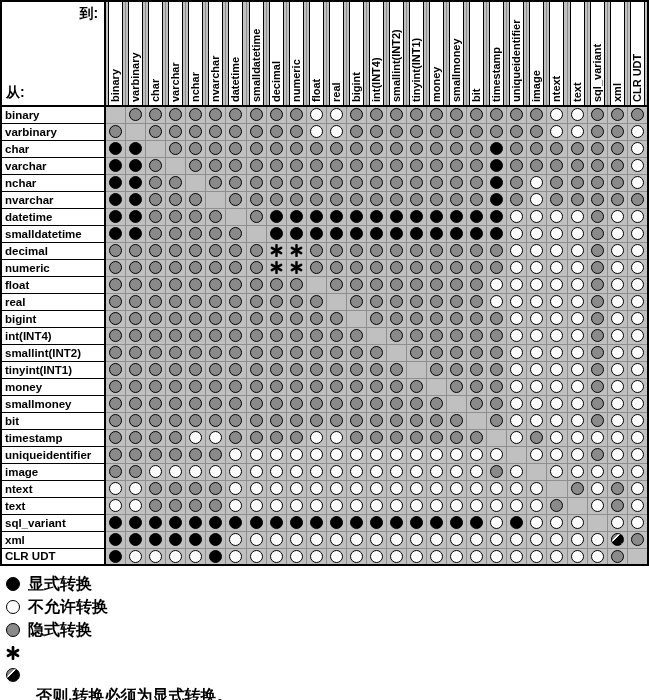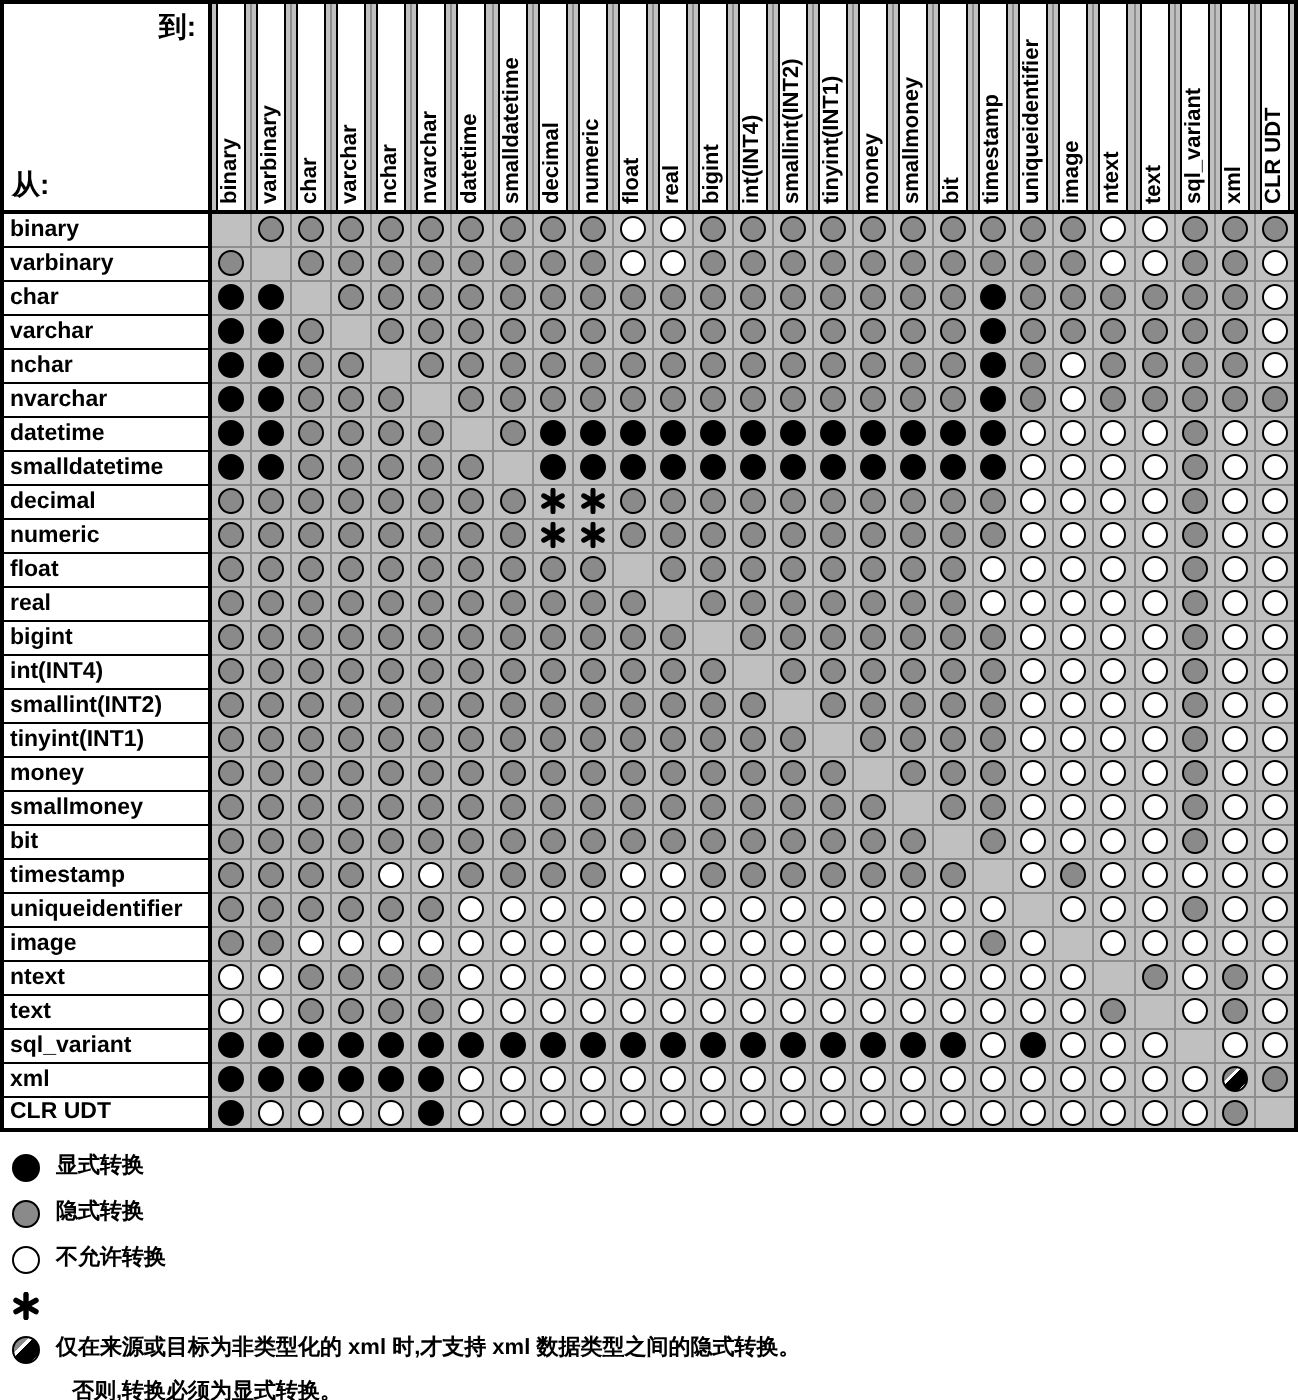--- a/index.html
+++ b/index.html
@@ -27,21 +27,21 @@
   td.cell{background:#c0c0c0;border:1px solid #8e8e8e;padding:0;text-align:center;vertical-align:middle;}
 
   .dot{display:block;margin:0 auto;width:11px;height:11px;border:1px solid #000;border-radius:50%;}
   .dot.E{background:#000;}
   .dot.I{background:#8a8a8a;}
   .dot.N{background:#fff;}
   .dot.X{background:linear-gradient(135deg,#8a8a8a 30%,#fff 30%,#fff 40%,#000 40%,#000 84%,#fff 84%);}
   svg.star{display:block;margin:0 auto;}
 
   .legend{padding:9px 0 0 5px;}
-  .lrow{display:flex;align-items:flex-start;margin-bottom:6px;font-weight:bold;font-size:11px;line-height:17px;}
+  .lrow{display:flex;align-items:flex-start;margin-bottom:6px;font-weight:bold;font-size:16px;line-height:17px;}
   .lsym{flex:0 0 auto;margin:2px 8px 0 1px;}
   .lsym.dot{width:12px;height:12px;}
   .lrow.cont{margin-left:31px;margin-top:-1px;}
 </style>
 </head>
 <body>
 
 <table class="matrix" id="tbl">
   <thead>
     <tr id="head-row">
@@ -2379,38 +2379,37 @@
       </tr>
     </tbody>
 </table>
 
 <div class="legend">
   <div class="lrow">
     <span class="lsym dot E"></span>
     <span>显式转换</span>
   </div>
   <div class="lrow">
+    <span class="lsym dot N"></span>
+    <span>不允许转换</span>
+  </div>
+  <div class="lrow">
     <span class="lsym dot I"></span>
     <span>隐式转换</span>
-  </div>
-  <div class="lrow">
-    <span class="lsym dot N"></span>
-    <span>不允许转换</span>
   </div>
   <div class="lrow">
     <span class="lsym">
         <svg class="star" width="14" height="14" viewBox="0 0 14 14">
           <g stroke="#000" stroke-width="2.7" stroke-linecap="round">
             <line x1="7" y1="1.2" x2="7" y2="12.8"></line>
             <line x1="2" y1="4.2" x2="12" y2="9.8"></line>
             <line x1="12" y1="4.2" x2="2" y2="9.8"></line>
           </g>
         </svg>
       </span>
   </div>
   <div class="lrow">
     <span class="lsym dot X"></span>
-    <span>仅在来源或目标为非类型化的 xml 时,才支持 xml 数据类型之间的隐式转换。</span>
   </div>
   <div class="lrow cont">
     <span>否则,转换必须为显式转换。</span>
   </div>
 </div>
 
 </body></html>

